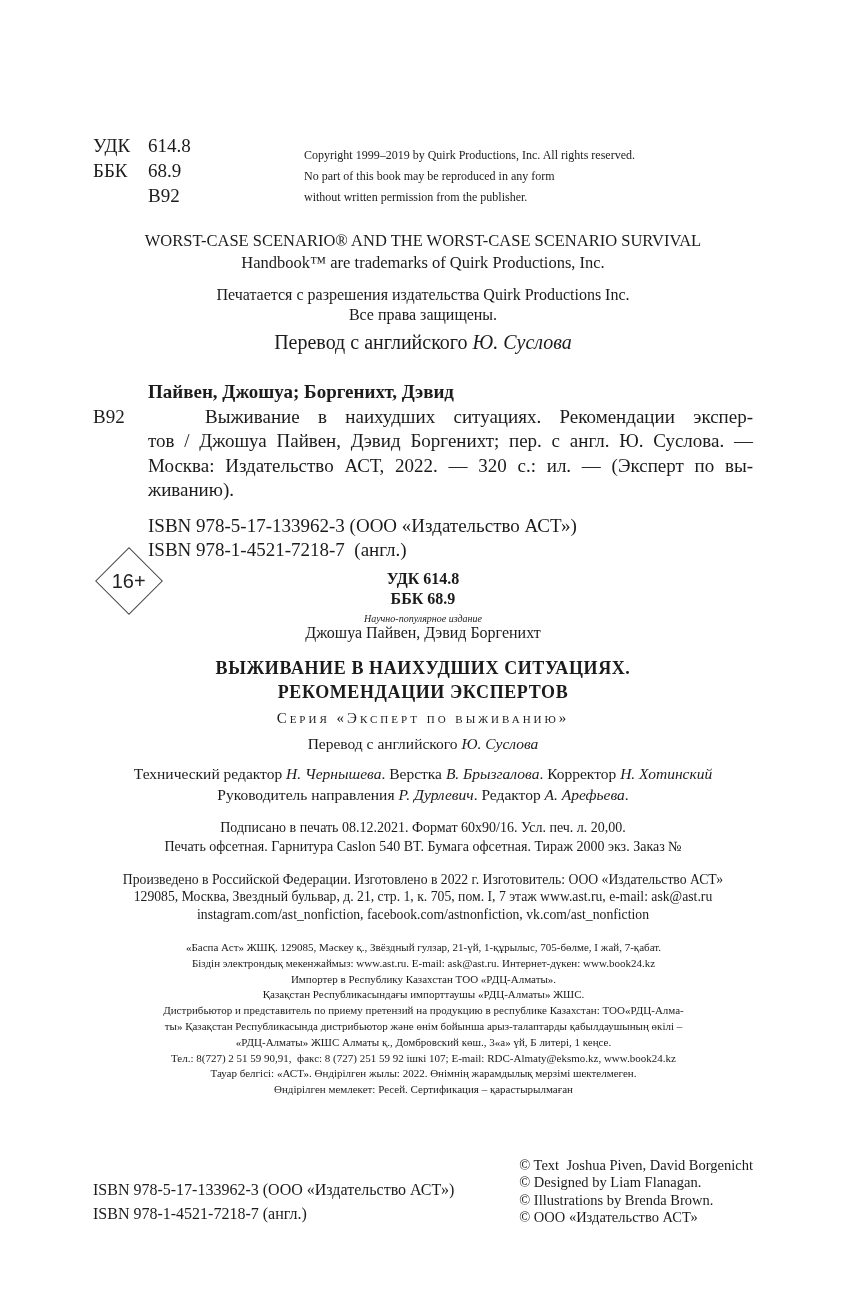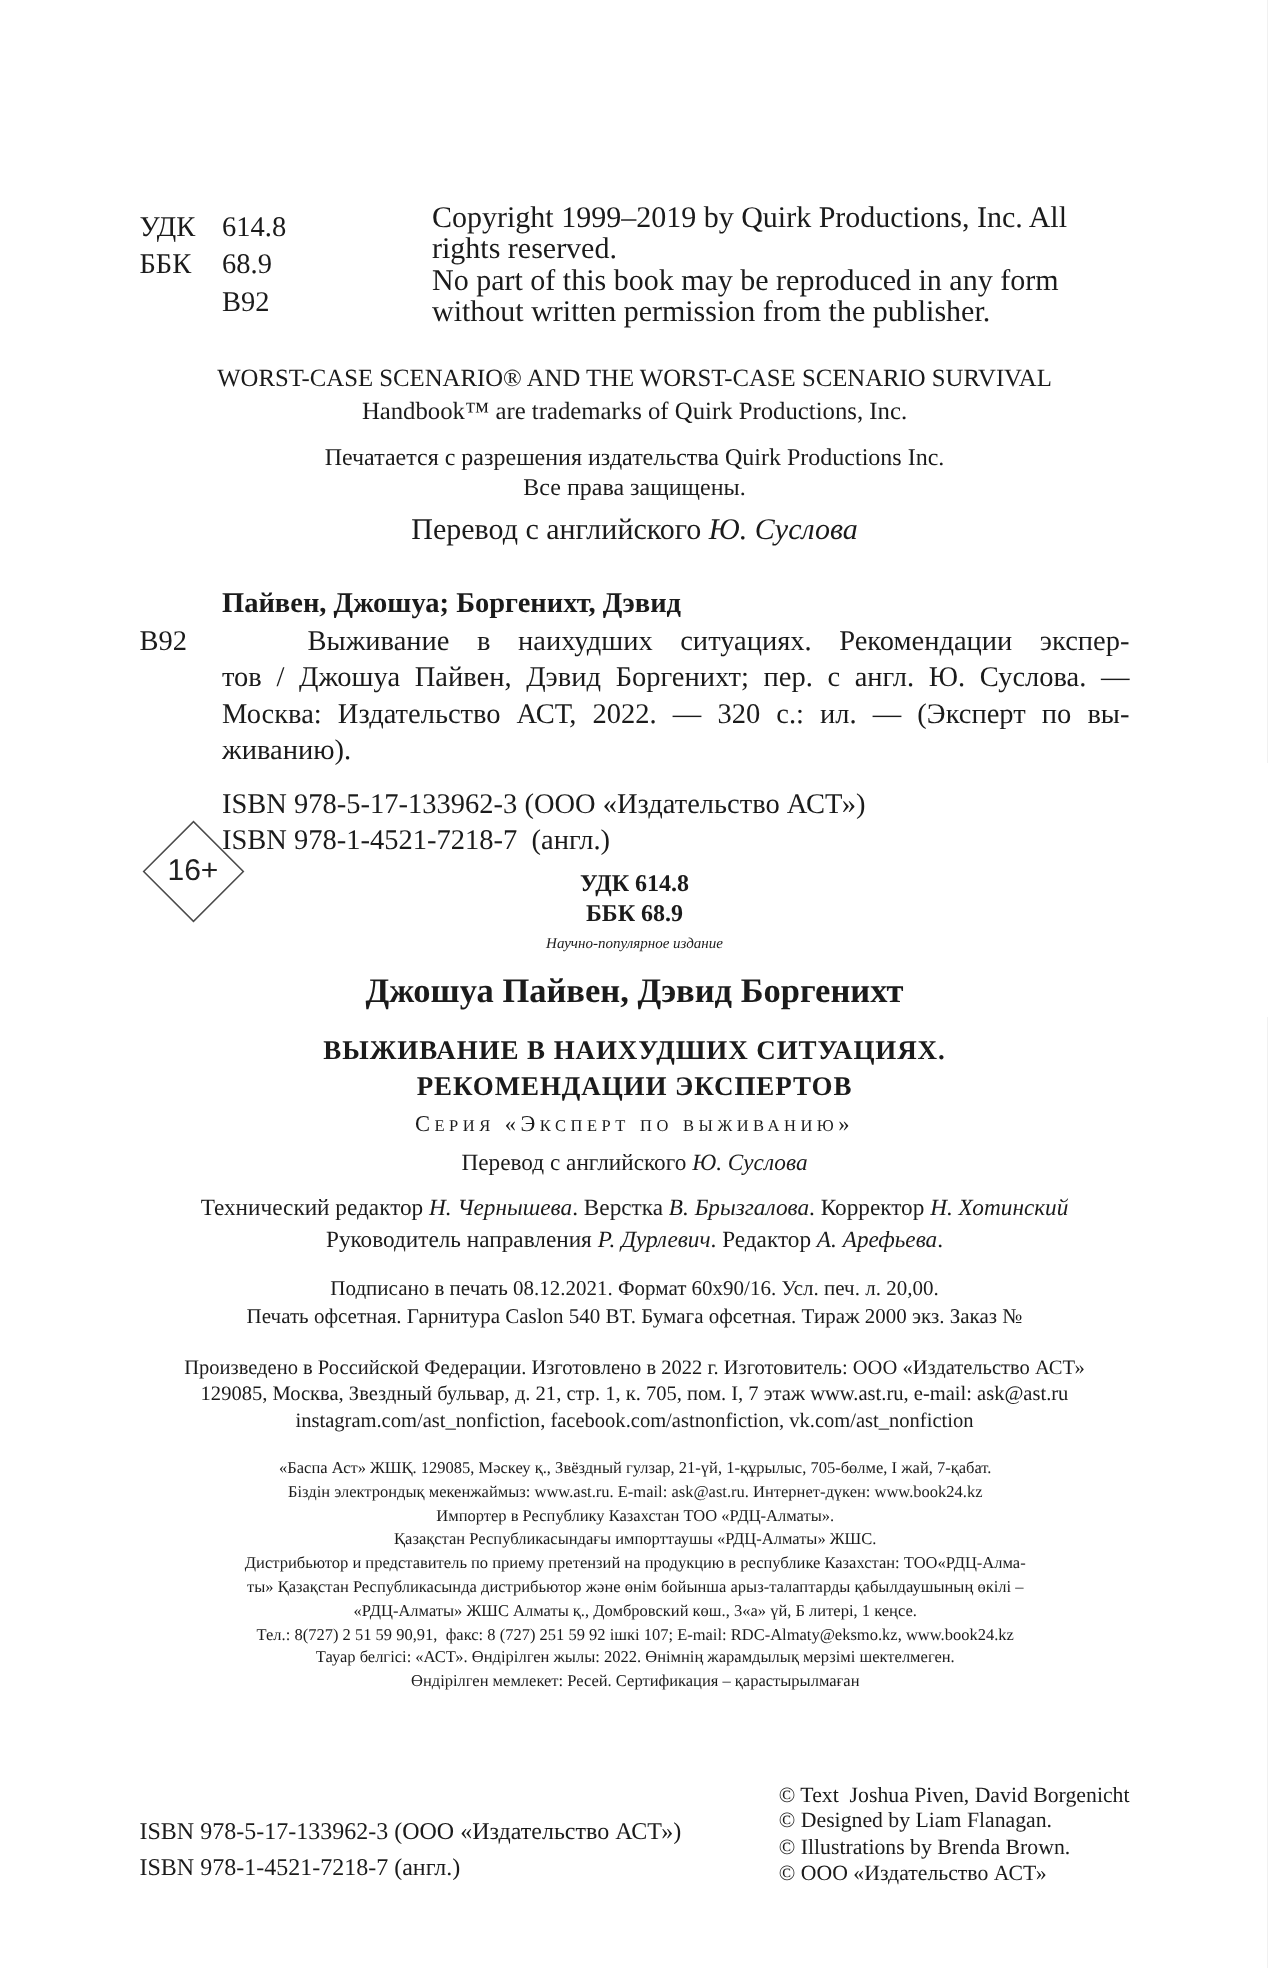--- a/index.html
+++ b/index.html
@@ -12,25 +12,25 @@
     font-family:"Liberation Serif", serif;
     box-sizing:border-box;
     padding:133px 92px 0 93px;
     overflow:hidden;
   }
   .center{text-align:center;}
   .bold{font-weight:bold;}
   i{font-style:italic;}
 
   
-  .topgrid{display:flex;align-items:center;gap:32px;}
+  .topgrid{display:flex;align-items:flex-end;}
   .class-block{width:163px;flex:none;font-size:19px;line-height:25px;}
   .class-row{display:flex;}
   .class-lbl{width:55px;flex:none;}
-  .copyright-block{font-size:20px;line-height:21px;padding-top:2px;}
+  .copyright-block{font-size:12px;line-height:21px;padding-top:2px;margin-left:48px;}
 
   .trademark{margin-top:22px;font-size:16.5px;line-height:21.5px;}
   .permission{margin-top:12px;font-size:16px;line-height:20px;}
   .translation-top{margin-top:5px;font-size:20px;line-height:24px;}
 
   
   .card{margin-top:26px;font-size:19px;line-height:24.5px;}
   .card-authors{margin-left:55px;}
   .card-body{position:relative;}
   .card-code{position:absolute;left:0;top:0;}
@@ -51,21 +51,21 @@
     background:#fff;
   }
   .age-diamond span{
     transform:rotate(-45deg);
     font-family:"Liberation Sans", sans-serif;
     font-size:20px;color:#222;
   }
 
   
   .edition-type{margin-top:4px;font-size:10px;font-style:italic;}
-  .edition-authors{margin-top:13px;font-size:23px;font-weight:bold;}
+  .edition-authors{margin-top:0;font-size:16px;font-weight:normal;}
   .edition-title{margin-top:14px;font-size:18px;font-weight:bold;line-height:24px;letter-spacing:0.6px;}
   .edition-series{margin-top:6px;font-size:15px;font-variant:small-caps;letter-spacing:3px;}
   .edition-translation{margin-top:8px;font-size:15.5px;}
   .edition-staff{margin-top:10px;font-size:15.5px;line-height:21px;}
 
   .print-info{margin-top:13px;font-size:14px;line-height:19px;}
   .production{margin-top:15px;font-size:13.7px;line-height:17.5px;}
   .kz{margin-top:17px;font-size:11px;line-height:15.8px;margin-left:-10px;margin-right:-11px;}
   .kz div{white-space:pre-wrap;}
 

